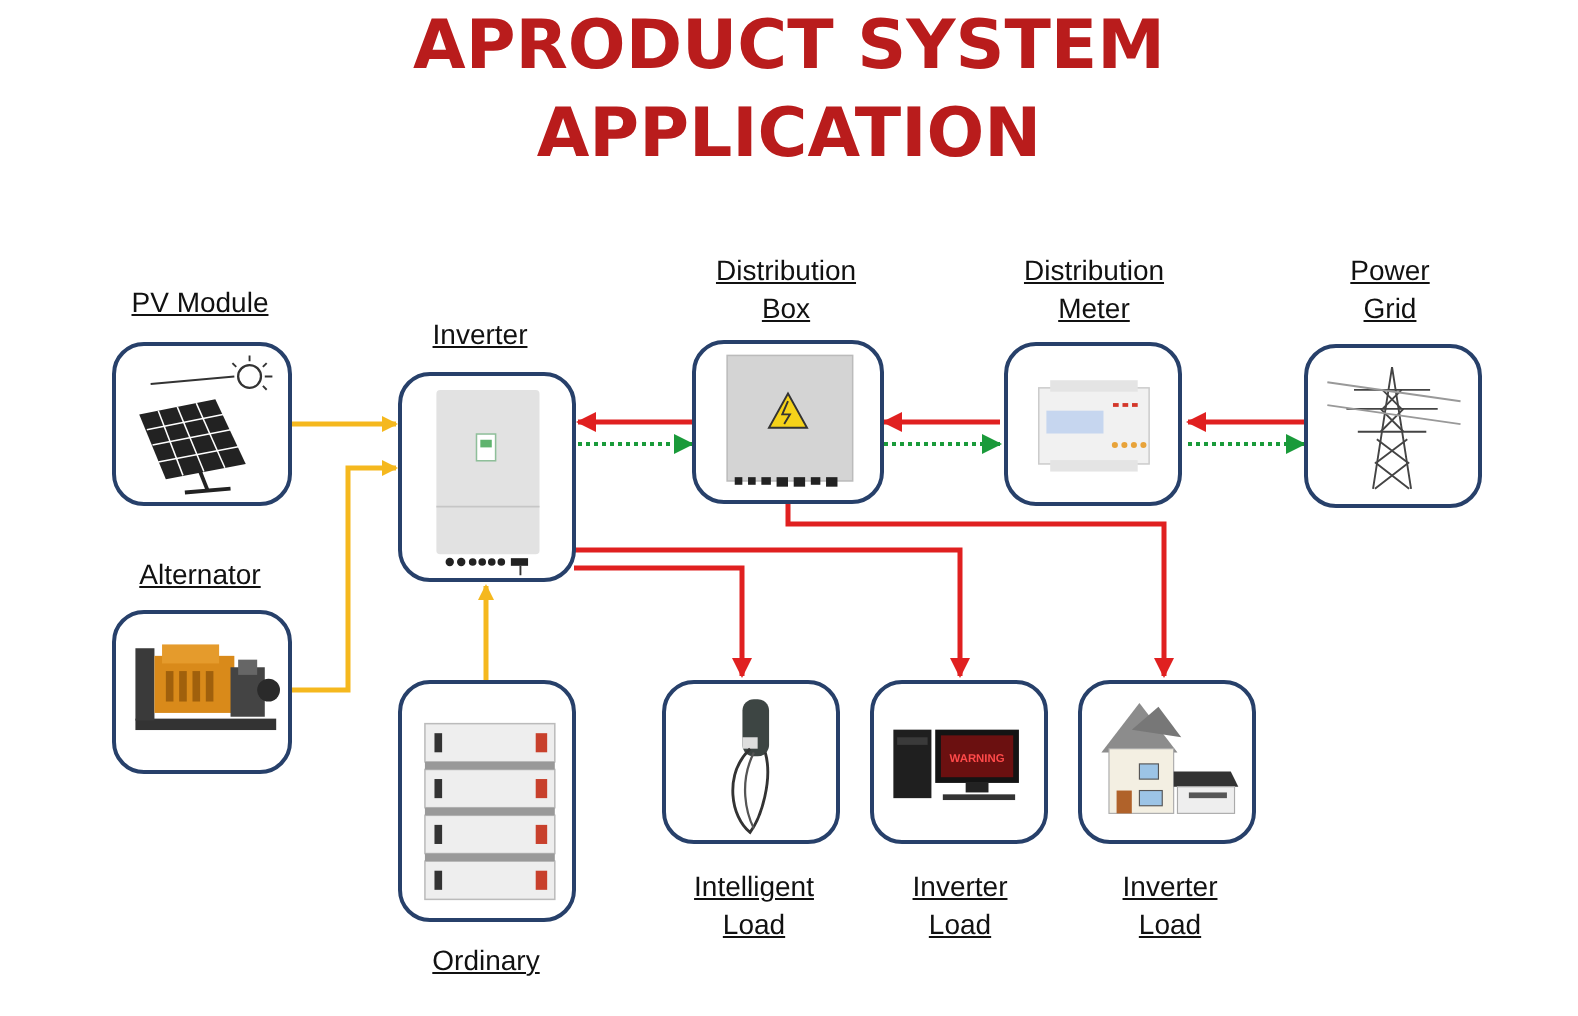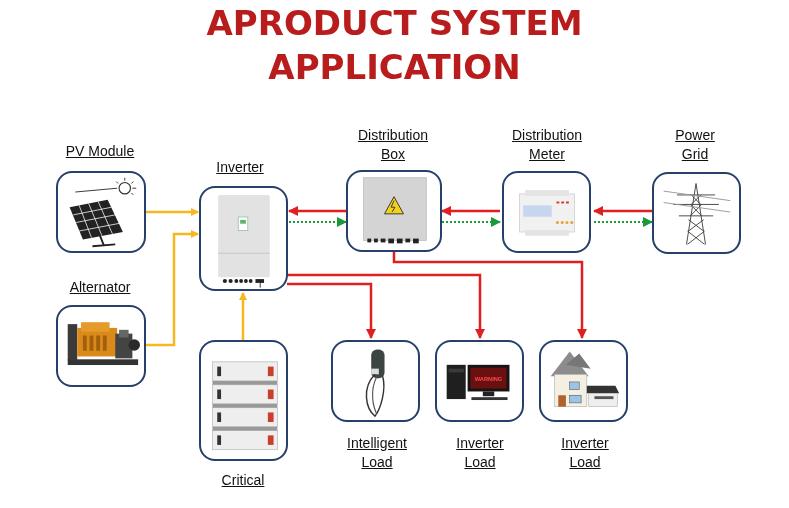--- a/index.html
+++ b/index.html
@@ -42,21 +42,21 @@
   <path d="M594,222 L652,222" stroke="#1a9a3a" stroke-width="2" stroke-dasharray="2,2" fill="none" marker-end="url(#ag)"></path>
 
   <path d="M287,284 L371,284 L371,338" stroke="#e02020" stroke-width="2.5" fill="none" marker-end="url(#ar)"></path>
   <path d="M287,275 L480,275 L480,338" stroke="#e02020" stroke-width="2.5" fill="none" marker-end="url(#ar)"></path>
   <path d="M394,251 L394,262 L582,262 L582,338" stroke="#e02020" stroke-width="2.5" fill="none" marker-end="url(#ar)"></path>
 </svg>
 
 <div class="label" style="left:40px;top:142px;width:120px;">PV Module</div>
 <div class="label" style="left:180px;top:158px;width:120px;">Inverter</div>
 <div class="label" style="left:40px;top:278px;width:120px;">Alternator</div>
-<div class="label" style="left:183px;top:471px;width:120px;">Critical</div>
+<div class="label" style="left:183px;top:471px;width:120px;">Ordinary</div>
 
 <div class="label" style="left:333px;top:126px;width:120px;">
   <div>Distribution</div>
   <div>Box</div>
 </div>
 <div class="label" style="left:487px;top:126px;width:120px;">
   <div>Distribution</div>
   <div>Meter</div>
 </div>
 <div class="label" style="left:635px;top:126px;width:120px;">

